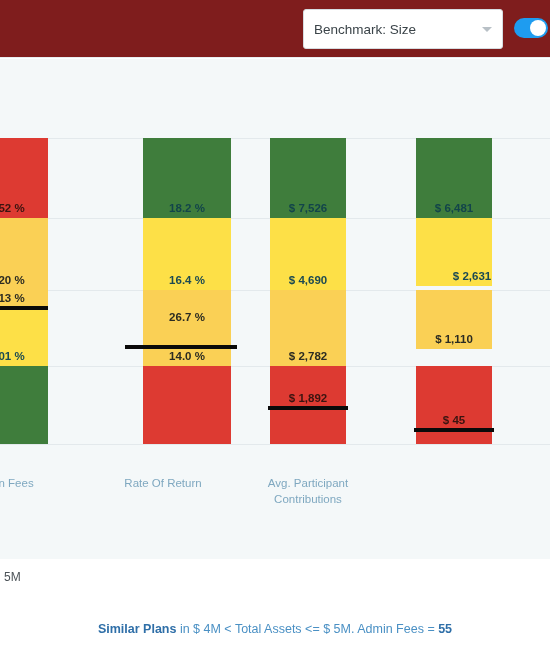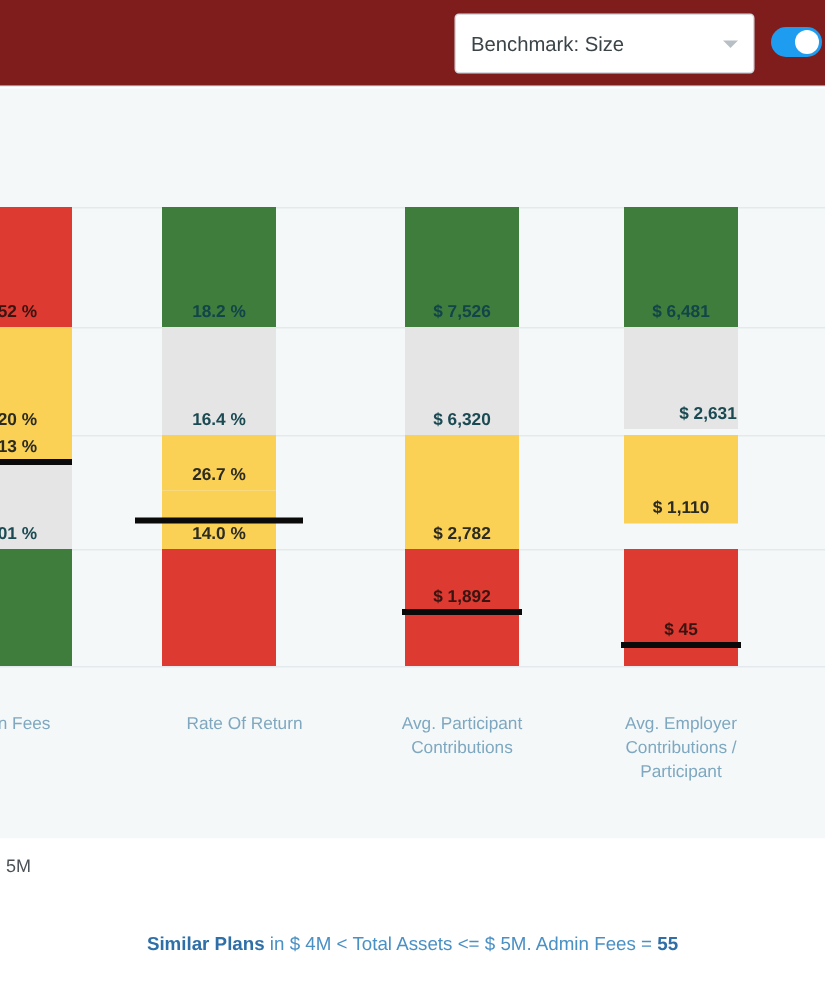--- a/index.html
+++ b/index.html
@@ -62,21 +62,21 @@
   .bar-seg {
     position: absolute; left: 0; width: 100%;
     display: flex; align-items: flex-end; justify-content: center;
   }
   .bar-seg span {
     font-size: 11.5px; font-weight: bold;
     padding-bottom: 4px;
     white-space: nowrap;
   }
   .seg-dark   { background: #3f7d3c; }
-  .seg-light  { background: #e5e5e5; }
+  .seg-light  { background: #fde047; }
   .seg-yellow { background: #fad055; }
   .seg-red    { background: #dd3a32; }
   .lbl-dark   { color: #12444a; }
   .lbl-onlight{ color: #1b4a52; }
   .lbl-dk     { color: #2b2b22; }
   .lbl-red    { color: #3a1410; }
 
   .marker {
     position: absolute; height: 4px; background: #0a0a0a;
   }
@@ -139,21 +139,21 @@
       <div class="bar-seg seg-yellow" style="top:231px; height:18px;">
         <span class="lbl-dk">.13 %</span>
       </div>
       <div class="bar-seg seg-light" style="top:249px; height:58px;">
         <span class="lbl-onlight">.01 %</span>
       </div>
       <div class="bar-seg seg-dark" style="top:307px; height:78px;"></div>
       <div class="marker" style="left:0; top:247px; width:76px;"></div>
     </div>
 
-    <div class="col" style="left:108px; width:76px;">
+    <div class="col" style="left:143px; width:88px;">
       <div class="bar-seg seg-dark" style="top:79px;  height:80px;">
         <span class="lbl-dark">18.2 %</span>
       </div>
       <div class="bar-seg seg-light" style="top:159px; height:72px;">
         <span class="lbl-onlight">16.4 %</span>
       </div>
       <div class="bar-seg seg-yellow" style="top:231px; height:37px;">
         <span class="lbl-dk">26.7 %</span>
       </div>
       <div class="bar-seg seg-yellow" style="top:268px; height:39px;">
@@ -161,21 +161,21 @@
       </div>
       <div class="bar-seg seg-red" style="top:307px; height:78px;"></div>
       <div class="marker" style="left:-18px; top:286px; width:112px;"></div>
     </div>
 
     <div class="col" style="left:270px; width:76px;">
       <div class="bar-seg seg-dark" style="top:79px;  height:80px;text-align:right;">
         <span class="lbl-dark">$ 7,526</span>
       </div>
       <div class="bar-seg seg-light" style="top:159px; height:72px;">
-        <span class="lbl-onlight">$ 6,320</span>
+        <span class="lbl-onlight">$ 4,690</span>
       </div>
       <div class="bar-seg seg-yellow" style="top:231px; height:76px;">
         <span class="lbl-dk">$ 2,782</span>
       </div>
       <div class="bar-seg seg-red" style="top:307px; height:42px;">
         <span class="lbl-red">$ 1,892</span>
       </div>
       <div class="bar-seg seg-red" style="top:349px; height:36px;"></div>
       <div class="marker" style="left:-2px; top:347px; width:80px;"></div>
     </div>
@@ -197,23 +197,20 @@
       <div class="marker" style="left:-2px; top:369px; width:80px;"></div>
     </div>
 
     <div class="xlabel" style="left:-32px; top:416px; width:84px;">min Fees</div>
 
     <div class="xlabel" style="left:113px; top:416px; width:100px;">Rate Of Return</div>
 
     <div class="xlabel" style="left:256px; top:416px; width:104px; white-space:pre-line;">Avg. Participant
 Contributions</div>
 
-    <div class="xlabel" style="left:400px; top:416px; width:108px; white-space:pre-line;">Avg. Employer
-Contributions /
-Participant</div>
   </div>
 
   <div class="bottom-fill"></div>
 
   <div class="axis-tick">5M</div>
 
   <div class="footnote">
     <b>Similar Plans</b><span> in $ 4M &lt; Total Assets &lt;= $ 5M. Admin Fees = </span><span class="num">55</span>
   </div>
 

